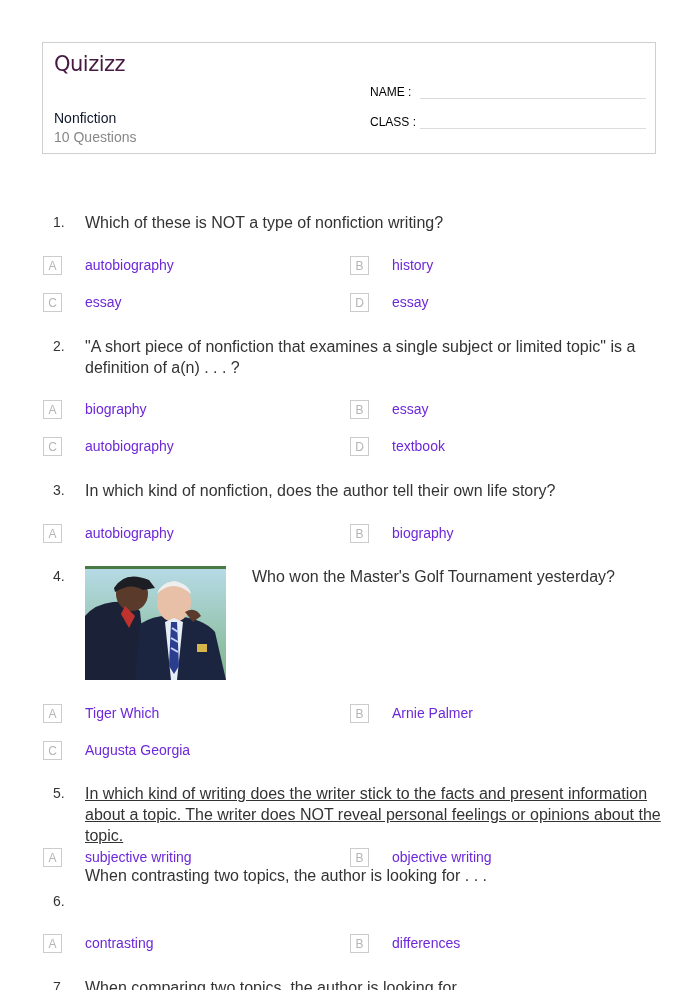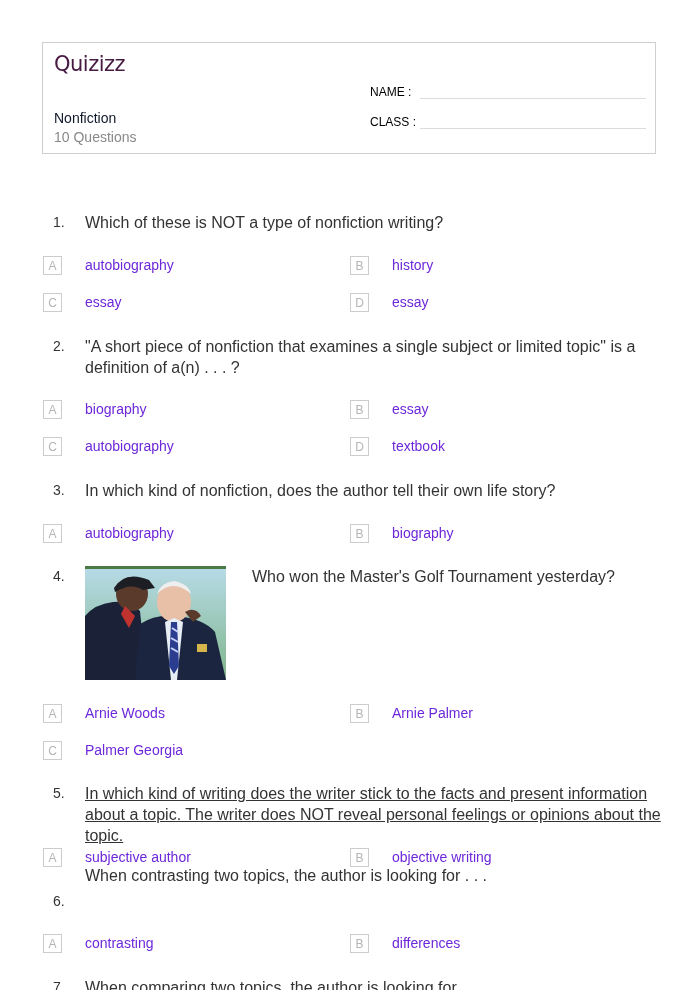--- a/index.html
+++ b/index.html
@@ -132,36 +132,36 @@
     <path d="M80 56 L89 52 L98 56 L92 114 L86 114 Z" fill="#e8eef5"></path>
     <path d="M86 56 L92 56 L94 100 L89 108 L84 100 Z" fill="#2b3d8f"></path>
     <path d="M87 62 L93 66 M86 72 L93 76 M86 82 L93 86" stroke="#c9d3ff" stroke-width="2"></path>
     <rect x="112" y="78" width="10" height="8" fill="#d6b64a"></rect>
     <path d="M100 46 Q110 40 116 50 L108 56 Z" fill="#5a3a2a"></path>
   </svg>
 </div>
 <div class="q-text" style="top:566px; left:252px; width:420px;">Who won the Master's Golf Tournament yesterday?</div>
 <div class="opt col-a" style="top:704px">
   <span class="opt-box">A</span>
-  <span class="opt-label">Arnie Woods</span>
+  <span class="opt-label">Tiger Which</span>
 </div>
 <div class="opt col-b" style="top:704px">
   <span class="opt-box">B</span>
   <span class="opt-label">Arnie Palmer</span>
 </div>
 <div class="opt col-a" style="top:741px">
   <span class="opt-box">C</span>
-  <span class="opt-label">Palmer Georgia</span>
+  <span class="opt-label">Augusta Georgia</span>
 </div>
 
 <div class="q-num" style="top:785px">5.</div>
 <div class="q-text" style="top:783px; width:580px;text-decoration:underline;">In which kind of writing does the writer stick to the facts and present information about a topic. The writer does NOT reveal personal feelings or opinions about the topic.</div>
 <div class="opt col-a" style="top:848px">
   <span class="opt-box">A</span>
-  <span class="opt-label">subjective author</span>
+  <span class="opt-label">subjective writing</span>
 </div>
 <div class="opt col-b" style="top:848px">
   <span class="opt-box">B</span>
   <span class="opt-label">objective writing</span>
 </div>
 
 <div class="q-num" style="top:893px">6.</div>
 <div class="q-text" style="top:865px">When contrasting two topics, the author is looking for . . .</div>
 <div class="opt col-a" style="top:934px">
   <span class="opt-box">A</span>

